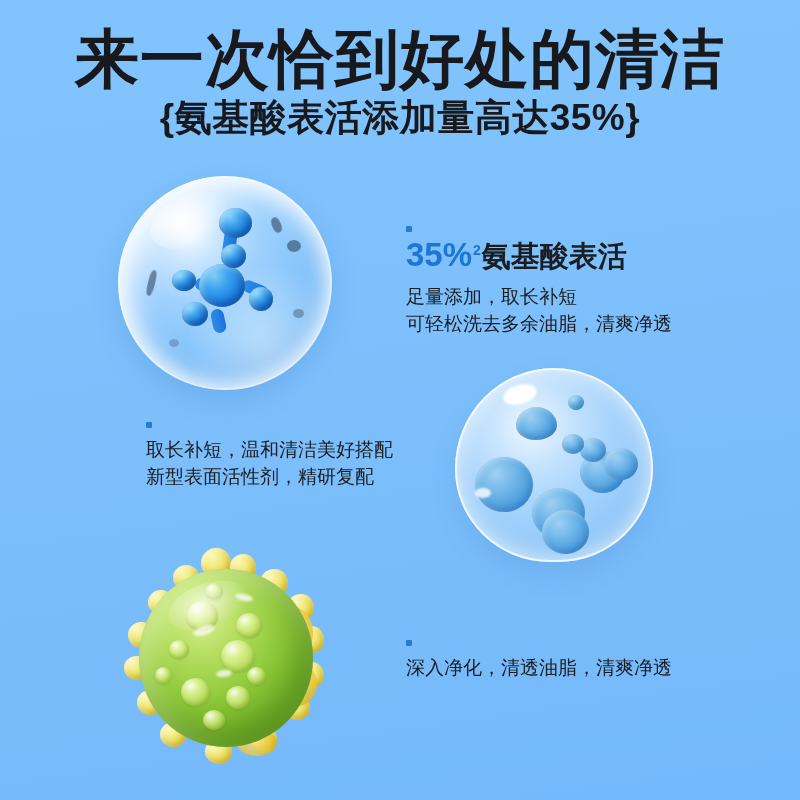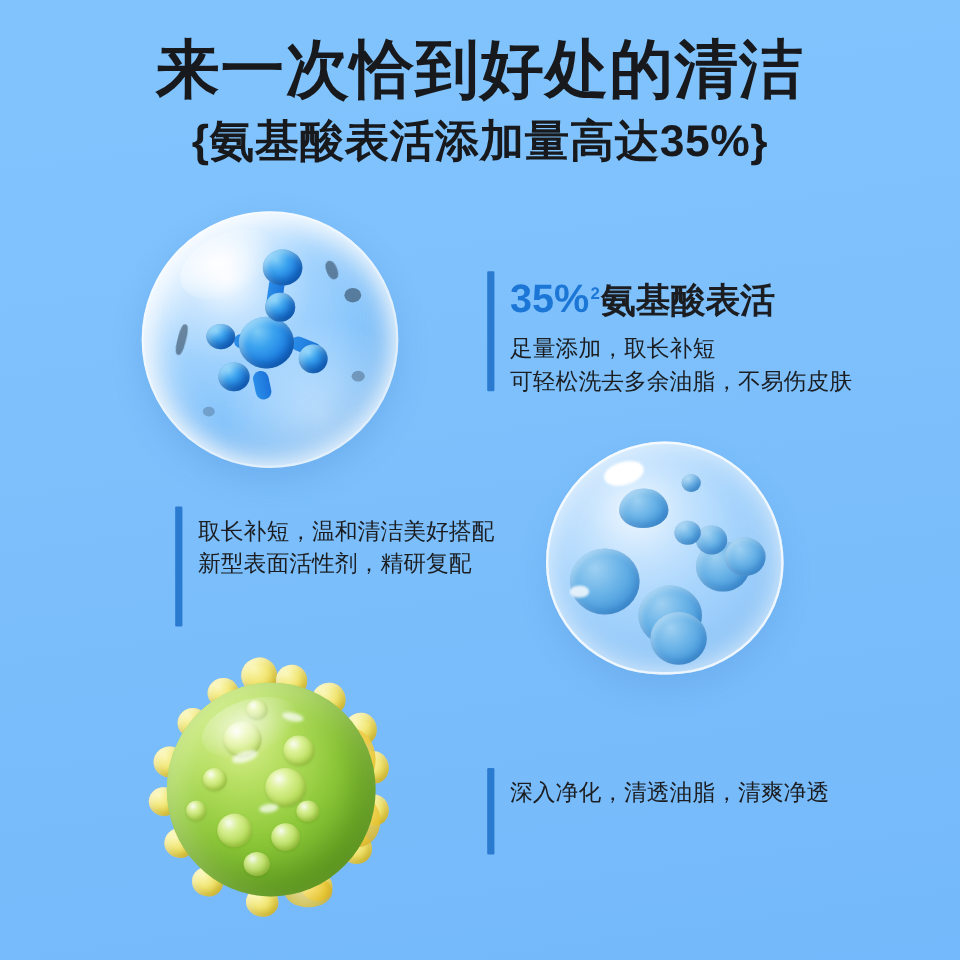--- a/index.html
+++ b/index.html
@@ -23,21 +23,21 @@
 
   
   .header {
     position: absolute;
     left: 0;
     top: 28px;
     width: 800px;
     text-align: center;
   }
   .headline {
-    font-size: 53px;
+    font-size: 64px;
     line-height: 62px;
     font-weight: bold;
     color: #17191c;
     letter-spacing: 1px;
     white-space: nowrap;
   }
   .subheadline {
     margin-top: 4px;
     font-size: 37px;
     line-height: 48px;
@@ -45,20 +45,21 @@
     color: #17191c;
     letter-spacing: 0.5px;
     white-space: nowrap;
   }
 
   
   .textblock {
     position: absolute;
     display: flex;
     align-items: stretch;
+    flex-direction: column;
   }
   .accent-bar {
     width: 6px;
     border-radius: 1px;
     background: #2a7ad0;
     flex: 0 0 6px;
     margin-right: 13px;
   }
   .tb-body {
     display: flex;
@@ -283,21 +284,21 @@
     </div>
     <div class="glass-rim"></div>
   </div>
 
   <div class="textblock" id="block-amino">
     <div class="accent-bar"></div>
     <div class="tb-body">
       <div class="tb-title"><span class="pct">35%</span><span class="sup">2</span><span>氨基酸表活</span></div>
       <div class="tb-lines">
         <div class="tb-line">足量添加，取长补短</div>
-        <div class="tb-line">可轻松洗去多余油脂，不易伤皮肤</div>
+        <div class="tb-line">可轻松洗去多余油脂，清爽净透</div>
       </div>
     </div>
   </div>
 
   <div class="art" id="art-bubble">
     <div class="bubble-shell">
       <span class="blob" style="left:10%;top:46%;width:58px;height:55px;"></span>
       <span class="blob" style="left:39%;top:62%;width:53px;height:50px;"></span>
       <span class="blob" style="left:44%;top:73%;width:47px;height:44px;"></span>
       <span class="blob" style="left:63%;top:43%;width:45px;height:42px;"></span>

